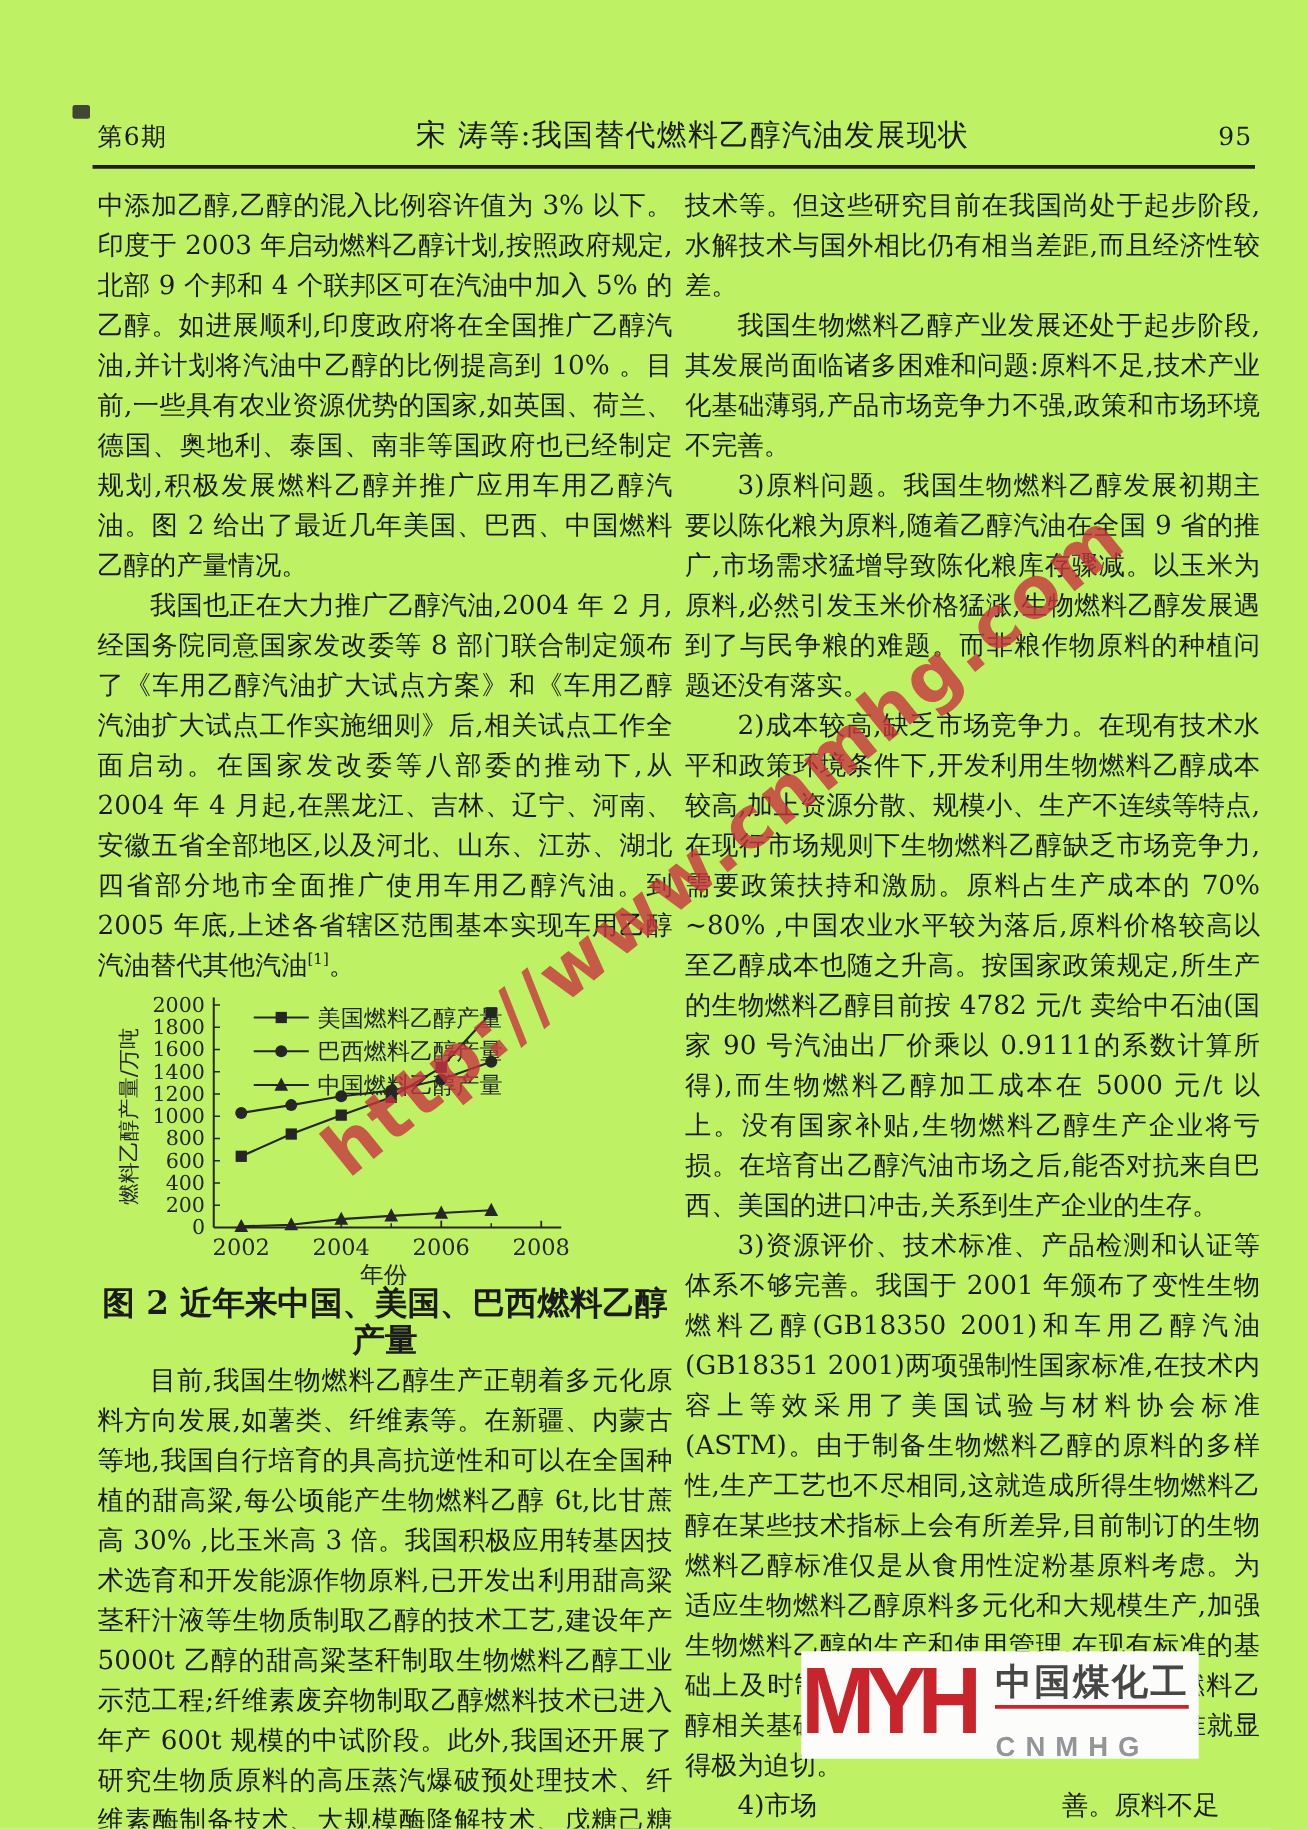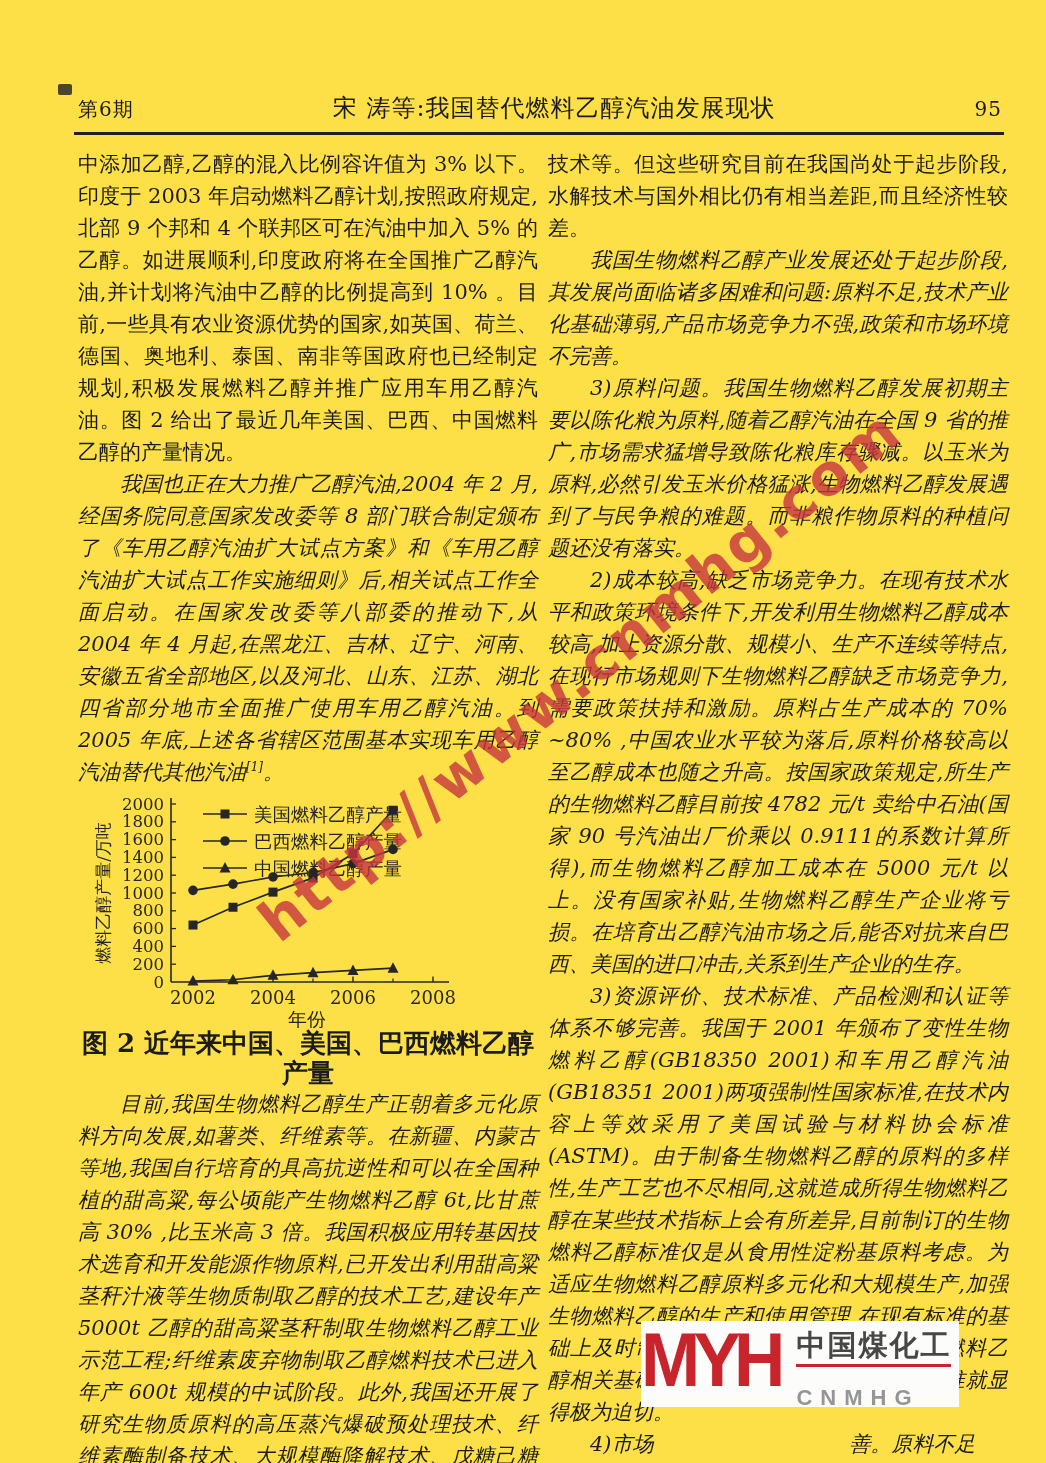--- a/index.html
+++ b/index.html
@@ -1,30 +1,30 @@
 <!DOCTYPE html>
 <html><head>
 <meta charset="utf-8">
 <style>
   html,body{margin:0;padding:0;}
   body{width:1046px;height:1463px;background:#efefed;font-family:"DejaVu Serif",serif;}
-  .page{position:relative;width:1046px;height:1463px;background:#fde047;color:#1b1b1b;overflow:hidden;}
+  .page{position:relative;width:1046px;height:1463px;background:#bef264;color:#1b1b1b;overflow:hidden;}
   .scan-artifact{position:absolute;left:58px;top:84px;width:14px;height:11px;background:#2a2a2a;border-radius:2px;opacity:.85;}
 
   
   .header{position:absolute;top:92px;left:78px;width:924px;display:flex;justify-content:space-between;align-items:baseline;font-size:20px;letter-spacing:1px;}
   .header .title{font-size:24px;}
   .header-rule{position:absolute;top:132px;left:74px;width:930px;border-top:3px solid #1f1f1f;}
 
   
   .col{position:absolute;top:148px;width:460px;font-size:21px;line-height:32px;text-align:justify;z-index:1;}
   .col-left{left:78px;}
   .col-right{left:548px;}
   .col p{margin:0;}
-  .indent{text-indent:2em;font-style:italic;}
+  .indent{text-indent:2em;}
   sup{font-size:12px;line-height:0;}
 
   
   .figure{margin:2px 0 0 0;text-align:center;}
   .figure svg{display:block;margin:0 auto;}
   .caption{text-align:center;font-weight:bold;font-size:26px;line-height:30px;margin:4px 0 10px 0;text-indent:0;}
 
   
   .frag-line{text-align:left;}
   .gap1{display:inline-block;width:196px;}

